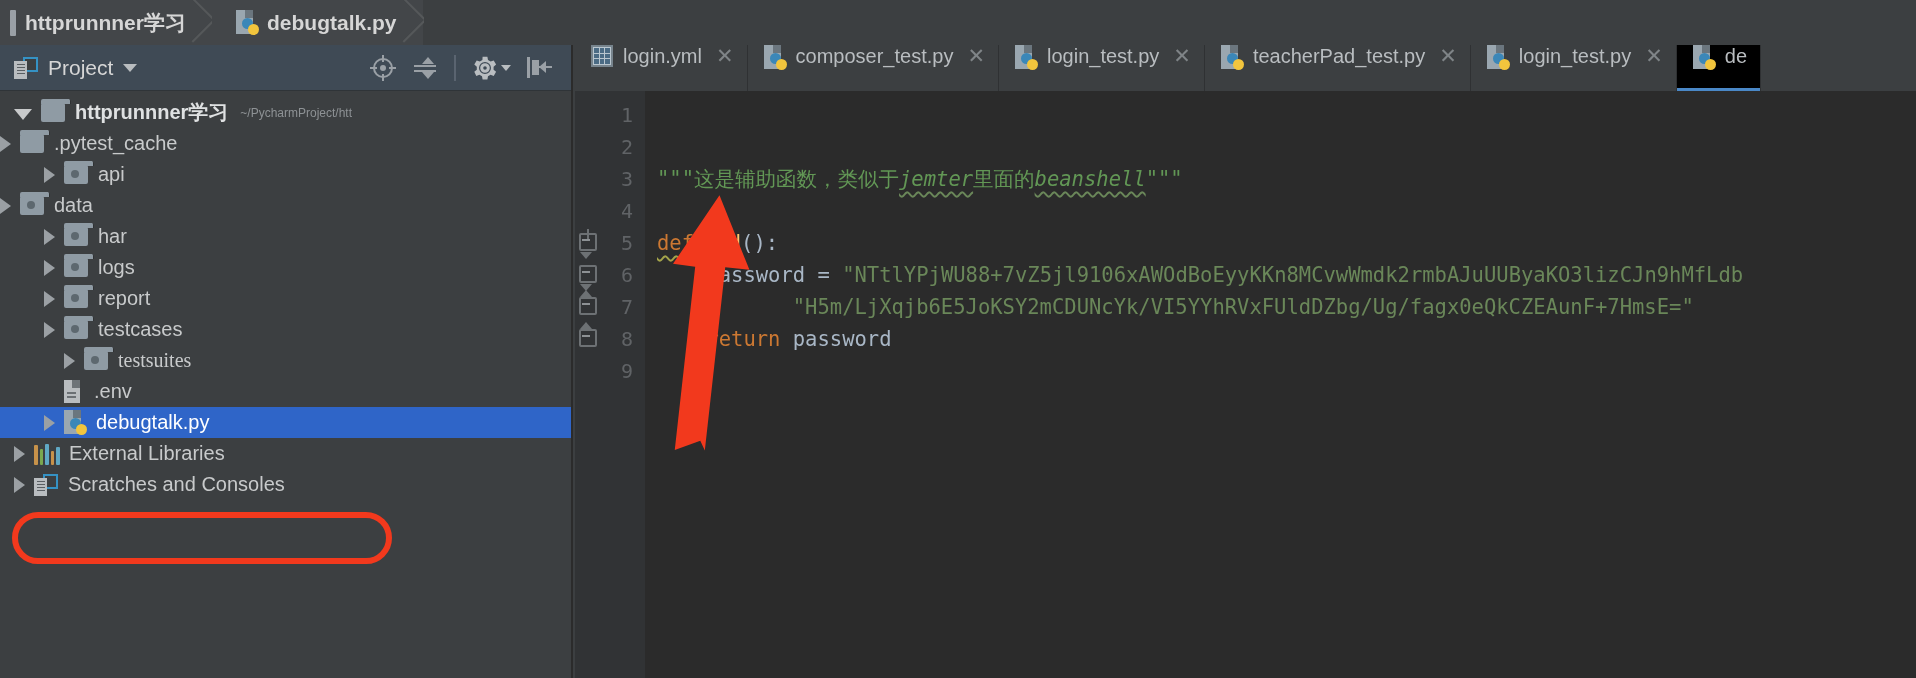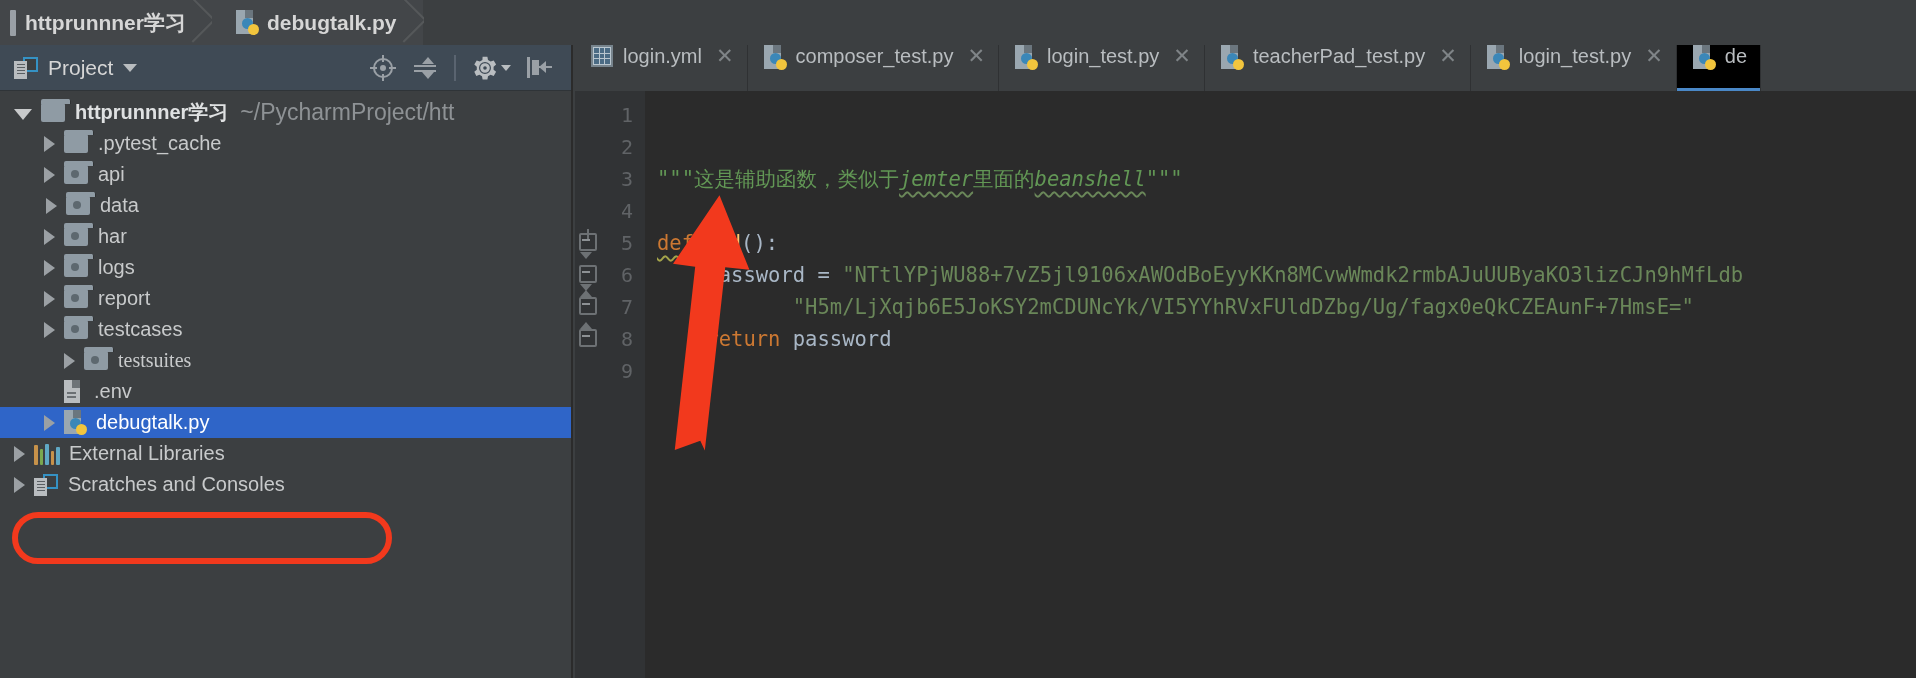--- a/index.html
+++ b/index.html
@@ -202,21 +202,21 @@
   .file-icon .ln {
     position: absolute; left: 3px; top: 12px; width: 9px; height: 2px; background: #6b7074;
     box-shadow: 0 4px 0 #6b7074;
   }
 
   .lib-icon { width: 26px; height: 22px; flex: none; margin-right: 9px; display: flex; gap: 2px; align-items: flex-end; }
   .lib-icon i { width: 4px; border-radius: 1px; display: block; }
 
   .node-label { color: #c8cacb; }
   .node-label.bold { font-weight: bold; color: #dfe1e2; }
-  .node-path { color: #8e9295; font-size: 23px; margin-left: 12px; }
+  .node-path { color: #8e9295; font-size: 12px; margin-left: 12px; }
 
   
   .red-oval {
     position: absolute;
     left: 12px; top: 467px;
     width: 380px; height: 52px;
     border: 6px solid #f2391d;
     border-radius: 26px;
     pointer-events: none;
   }
@@ -409,38 +409,38 @@
     <div class="tree" id="tree">
         <div class="tree-row" style="padding-left: 14px;">
           <span class="arrow open"></span>
           <span class="folder-icon ">
             <i class="tab"></i>
             <i class="body"></i>
           </span>
           <span class="node-label bold">httprunnner学习</span>
           <span class="node-path">~/PycharmProject/htt</span>
         </div>
+        <div class="tree-row" style="">
+          <span class="arrow"></span>
+          <span class="folder-icon ">
+            <i class="tab"></i>
+            <i class="body"></i>
+          </span>
+          <span class="node-label ">.pytest_cache</span>
+        </div>
         <div class="tree-row" style="padding-left: 44px;">
           <span class="arrow"></span>
-          <span class="folder-icon ">
-            <i class="tab"></i>
-            <i class="body"></i>
-          </span>
-          <span class="node-label ">.pytest_cache</span>
-        </div>
-        <div class="tree-row" style="padding-left: 44px;">
-          <span class="arrow"></span>
           <span class="folder-icon src">
             <i class="tab"></i>
             <i class="body"></i>
             <i class="dot"></i>
           </span>
           <span class="node-label ">api</span>
         </div>
-        <div class="tree-row" style=" margin-left: 46px;">
+        <div class="tree-row" style="">
           <span class="arrow"></span>
           <span class="folder-icon src">
             <i class="tab"></i>
             <i class="body"></i>
             <i class="dot"></i>
           </span>
           <span class="node-label ">data</span>
         </div>
         <div class="tree-row" style="padding-left: 44px;">
           <span class="arrow"></span>

